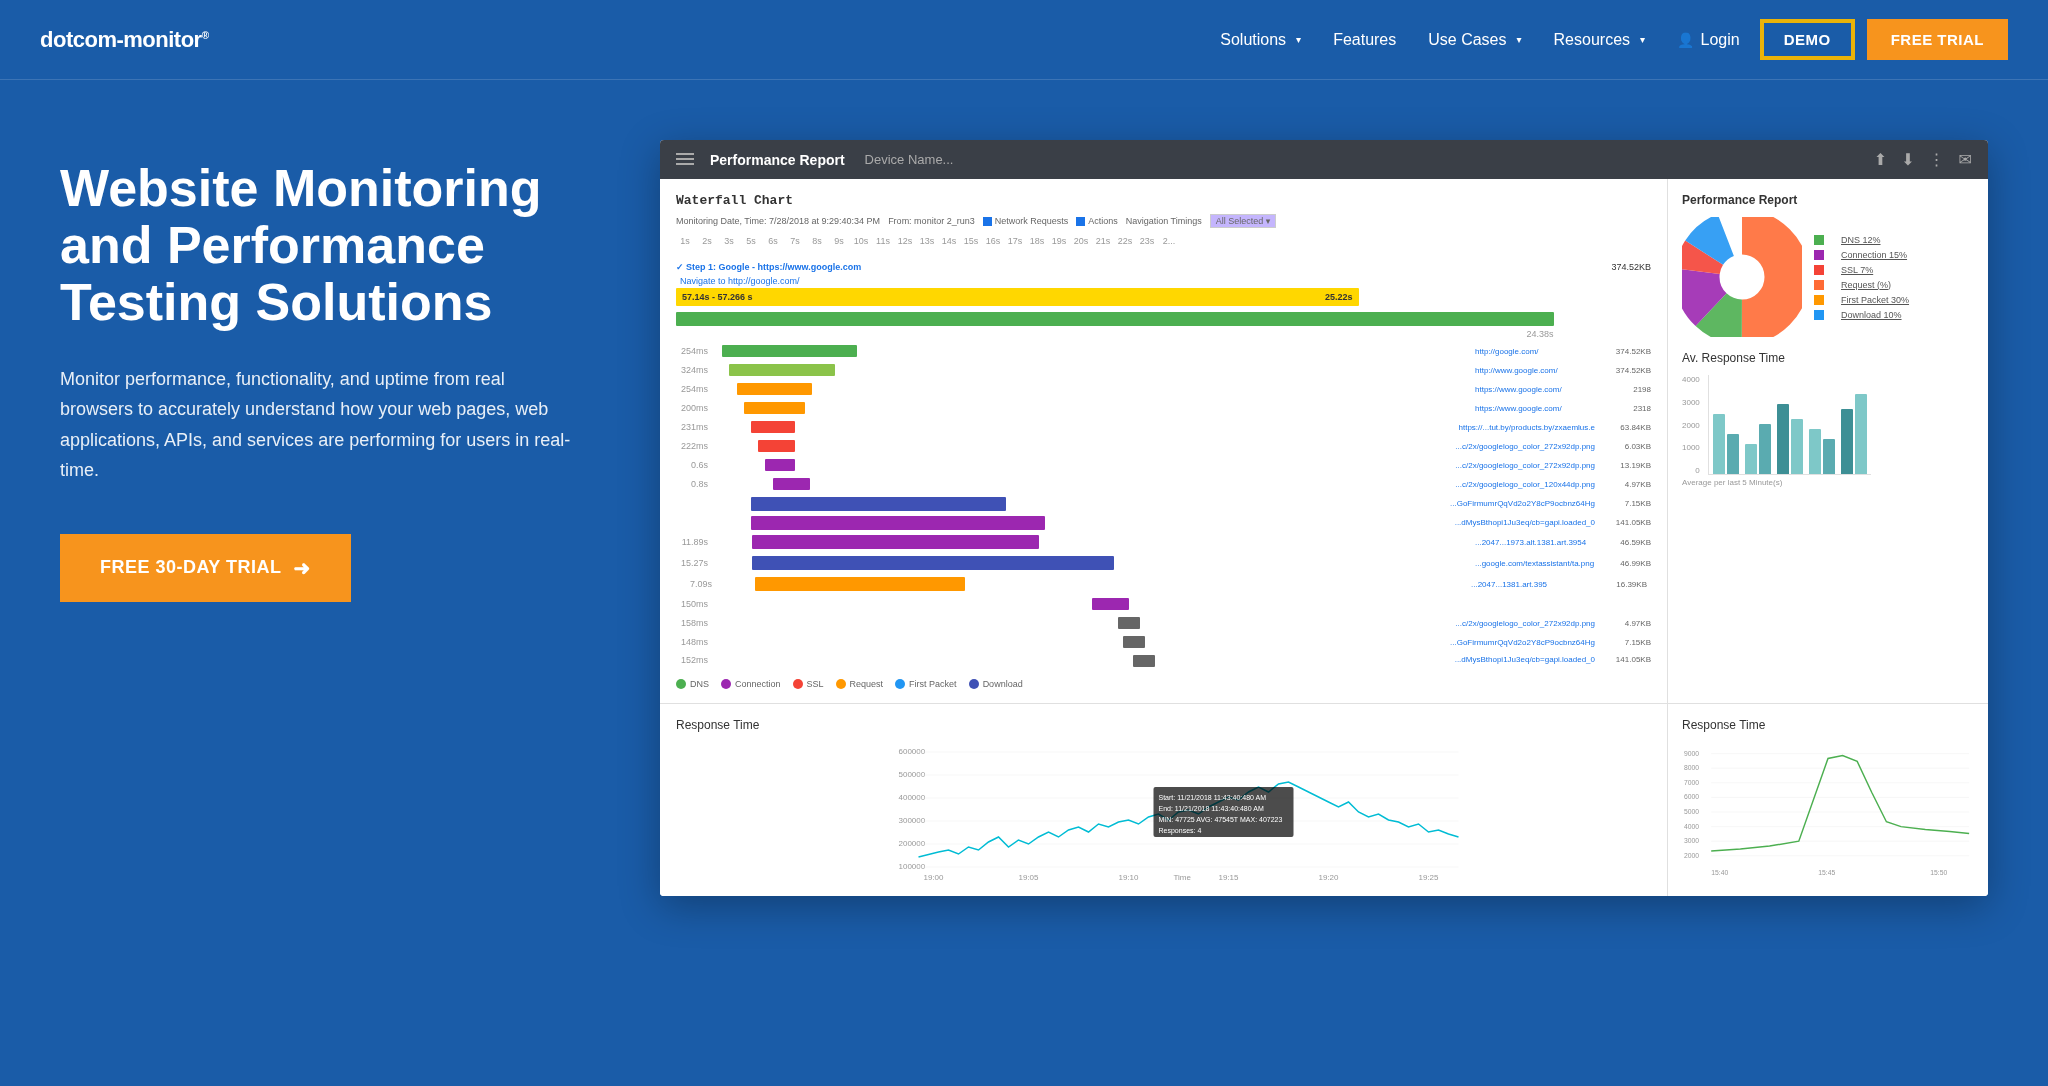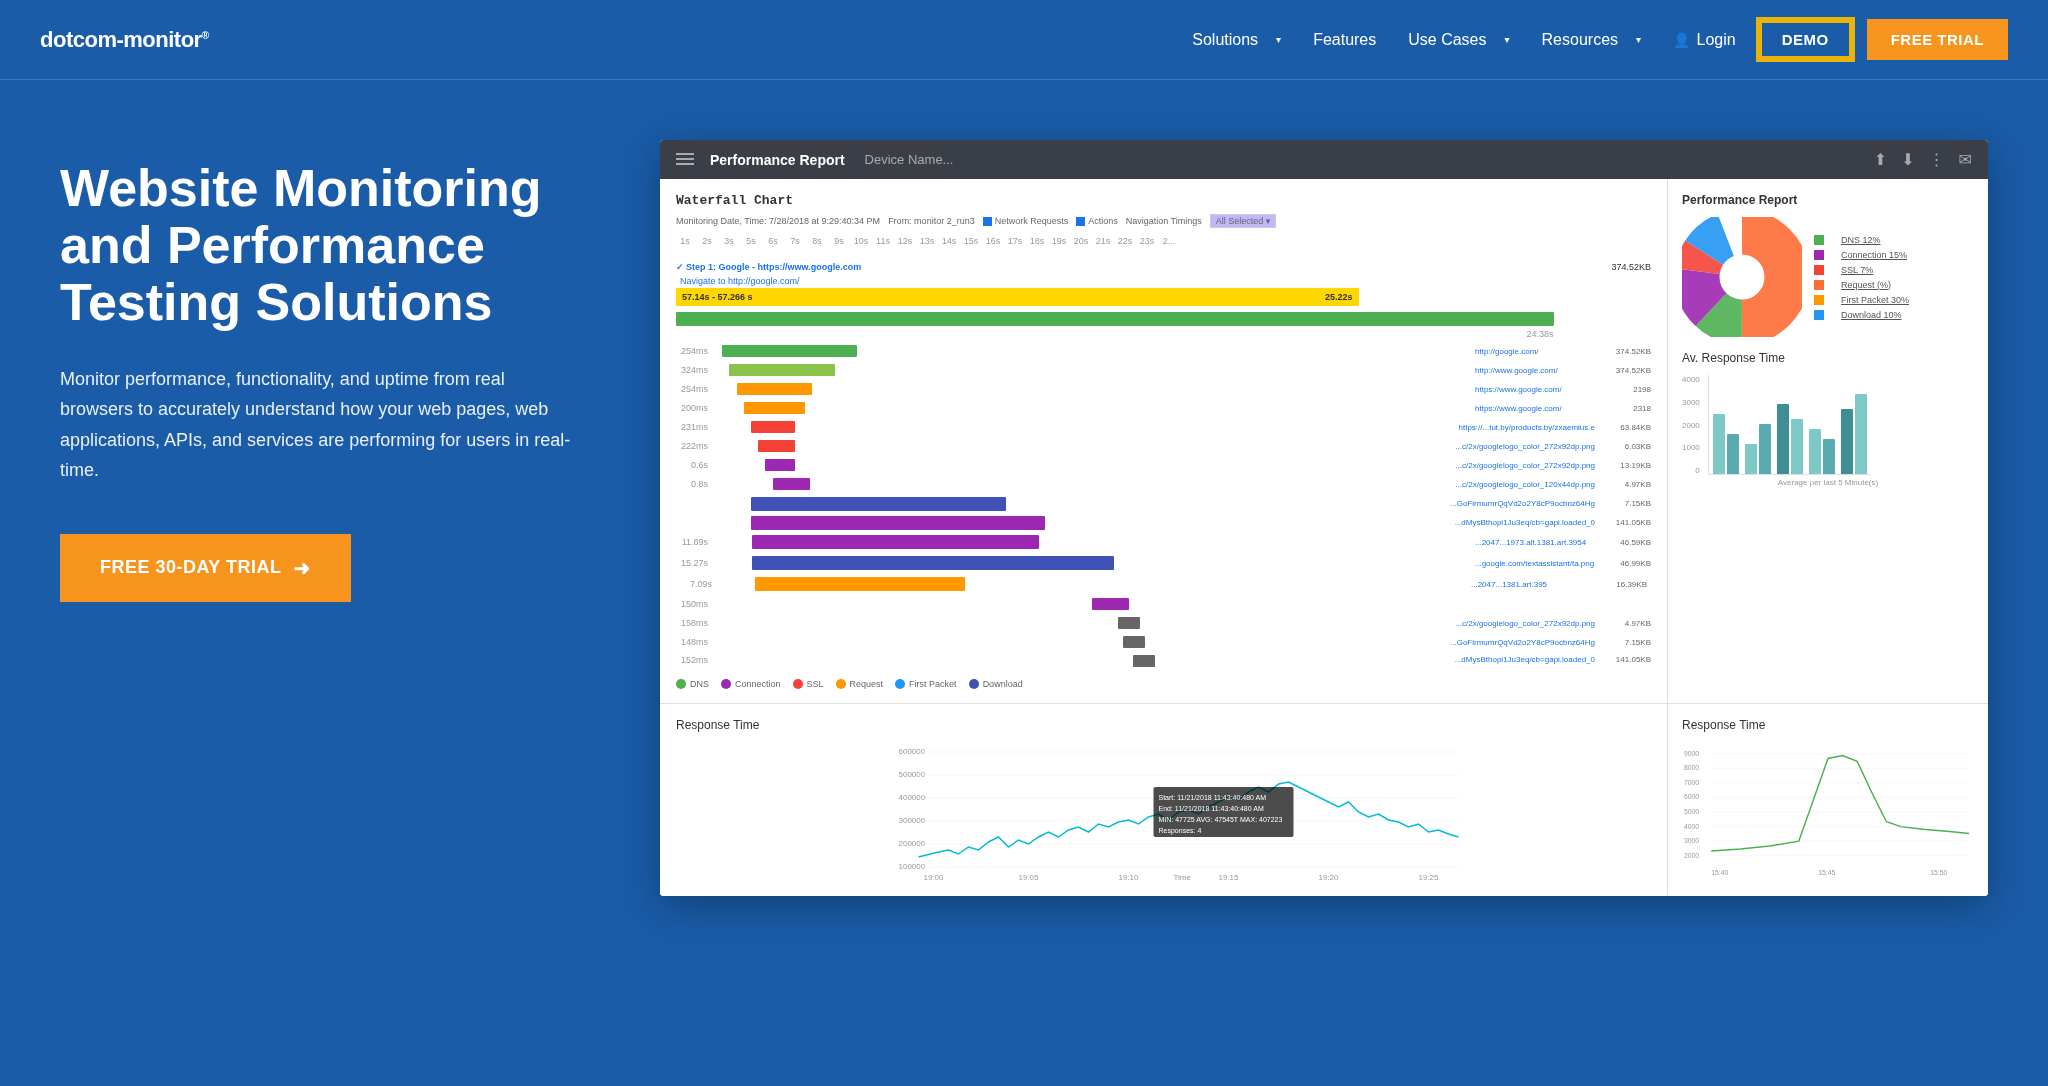--- a/index.html
+++ b/index.html
@@ -32,35 +32,35 @@
       align-items: center;
       gap: 32px;
       list-style: none;
     }
     .nav-links li a {
       color: #fff;
       text-decoration: none;
       font-size: 16px;
       display: flex;
       align-items: center;
-      gap: 16px;
+      gap: 8px;
     }
     .nav-links li a .caret { font-size: 10px; margin-left: 2px; }
     .nav-login {
       color: #fff;
       font-size: 16px;
       display: flex;
       align-items: center;
       gap: 6px;
       margin-left: 32px;
       cursor: pointer;
     }
     .nav-demo {
       margin-left: 20px;
-      border: 6px solid #eab308;
+      border: 4px solid #eab308;
       color: #fff;
       background: transparent;
       padding: 8px 20px;
       font-size: 15px;
       font-weight: bold;
       cursor: pointer;
       letter-spacing: 0.5px;
     }
     .nav-trial {
       margin-left: 12px;
@@ -744,21 +744,21 @@
                 <div class="bar-group">
                   <div class="bar" style="height:45px;"></div>
                   <div class="bar darker" style="height:35px;"></div>
                 </div>
                 <div class="bar-group">
                   <div class="bar darkest" style="height:65px;"></div>
                   <div class="bar" style="height:80px;"></div>
                 </div>
               </div>
             </div>
-            <div style="font-size:8px;color:#999;text-align:center;margin-top:3px;">Average per last 5 Minute(s)</div>
+            <div style="font-size:8px;color:#999;text-align:left;margin-top:3px;">Average per last 5 Minute(s)</div>
           </div>
         </div>
 
         <div class="response-time-section">
           <div class="chart-title">Response Time</div>
           <div class="line-chart-container">
             
             <svg width="100%" height="140" viewBox="0 0 600 140">
 
               <text x="35" y="12" font-size="8" fill="#999">600000</text>

